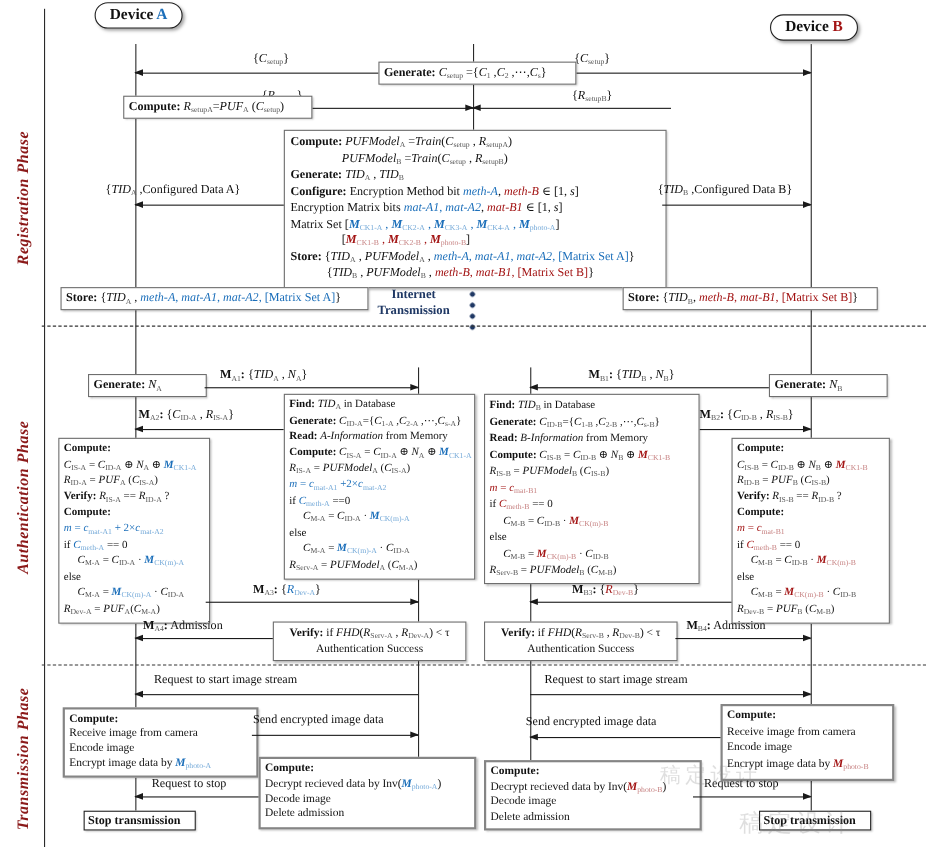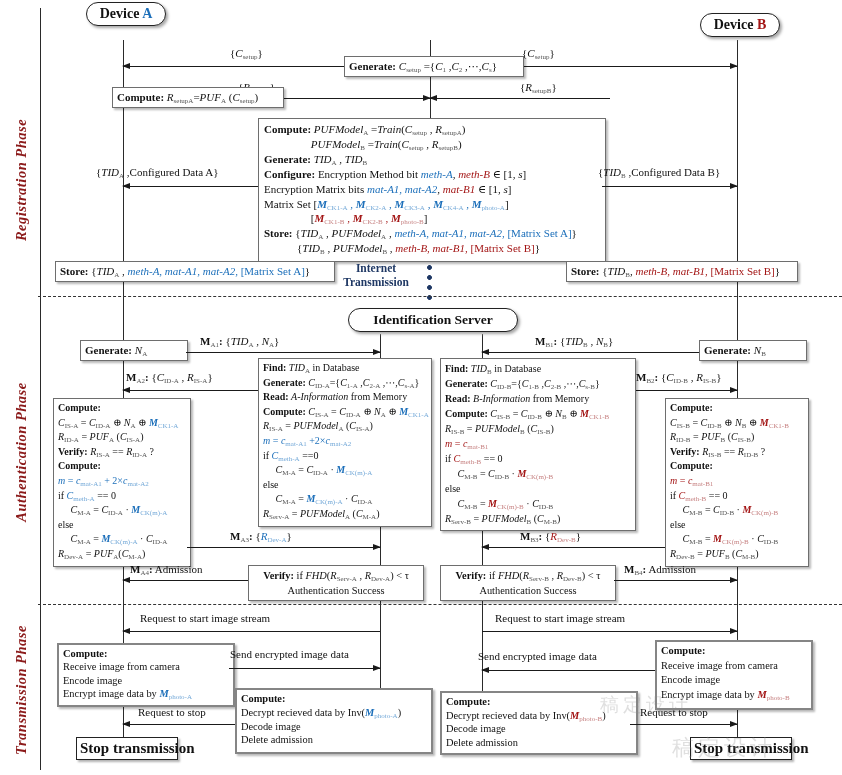--- a/index.html
+++ b/index.html
@@ -20,21 +20,21 @@
   .thick{border:2px solid #858585;}
   .cap{position:absolute;background:#fff;border:1.6px solid #222;border-radius:13px;box-shadow:2px 2px 3px #a8a8a8;
        font-weight:bold;font-size:14px;text-align:center;padding:3px 2px;white-space:nowrap;}
   
   .lbl{position:absolute;font-size:11px;white-space:nowrap;}
   .ctr{text-align:left;}
   .navylbl{position:absolute;font-weight:bold;color:#1f3864;font-size:11.5px;line-height:13.5px;text-align:center;}
   .phase{position:absolute;width:220px;height:18px;transform:rotate(-90deg);color:#8b1a1a;
          font-weight:bold;font-style:italic;font-size:14.5px;text-align:center;letter-spacing:.5px;}
   .stopbx{position:absolute;background:#fff;border:1.4px solid #222;box-shadow:1.5px 1.5px 2px rgba(0,0,0,.3);
-          font-weight:bold;font-size:15px;text-align:center;padding:2px 3px;white-space:nowrap;}
+          font-weight:bold;font-size:11px;text-align:left;padding:2px 3px;white-space:nowrap;}
   .verify{text-align:center;line-height:15px;font-size:10.4px;white-space:normal;}
   
   .ca{color:#1c6fba;} .ca sub{color:#74a9d8;}
   .cb{color:#a31515;} .cb sub{color:#c78383;}
   sub{font-size:7px;line-height:0;vertical-align:-2px;color:#555;}
   i{font-family:"Liberation Serif","DejaVu Serif",serif;}
   .wm{position:absolute;color:rgba(140,140,140,.28);font-size:19px;letter-spacing:4px;white-space:nowrap;}
 </style>
 </head>
 <body>
@@ -179,18 +179,17 @@
   <div class="lbl ctr" style="left:640px;top:706px;width:94px;">Request to stop</div>
   <div class="arr" style="left:630px;top:724px;width:107px;">
       <i class="hr"></i>
     </div>
 
   <div class="stopbx" style="left:76px;top:737px;width:94px;">Stop transmission</div>
   <div class="stopbx" style="left:690px;top:737px;width:94px;">Stop transmission</div>
 
   <div class="cap" style="left:86px;top:2px;width:74px;">Device <span class="ca">A</span></div>
   <div class="cap" style="left:700px;top:13px;width:74px;">Device <span class="cb">B</span></div>
-  <div class="cap" style="left:348px;top:308px;width:164px;font-size:13.5px;">Identification Server</div>
 
   <div class="wm" style="left:600px;top:692px;">稿定设计</div>
   <div class="wm" style="left:672px;top:733px;font-size:22px;">稿定设计</div>
 
 </div>
 
 </body></html>

